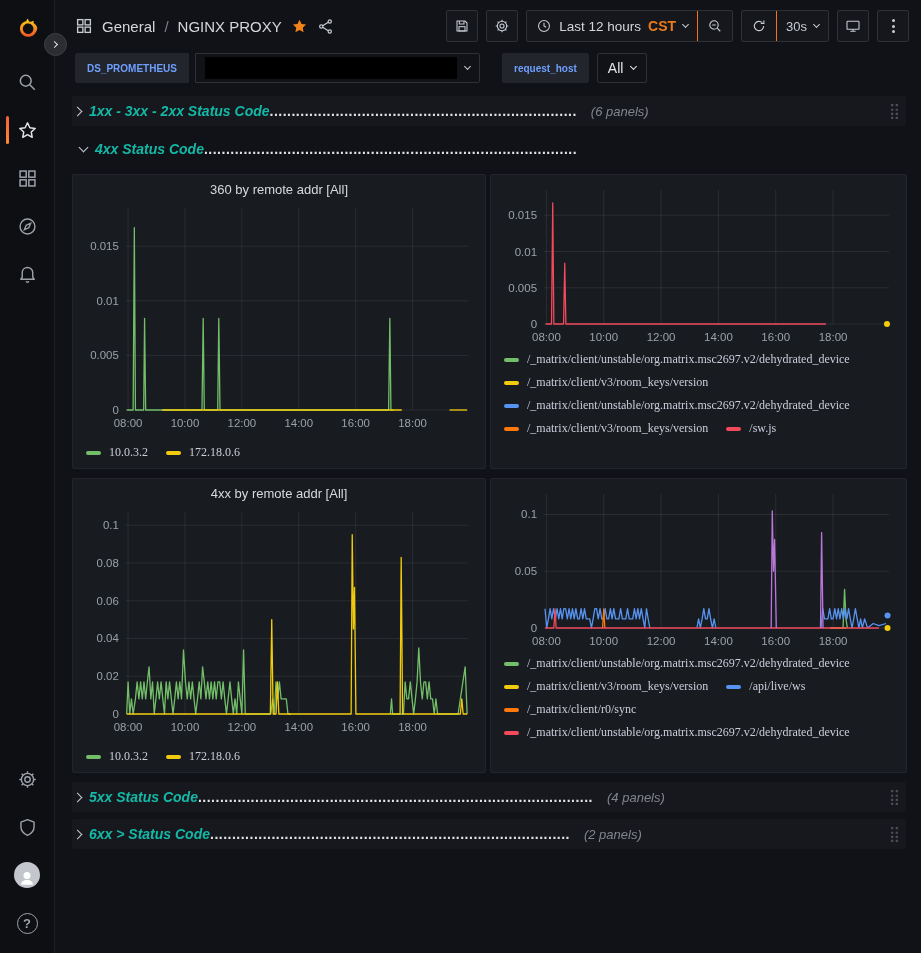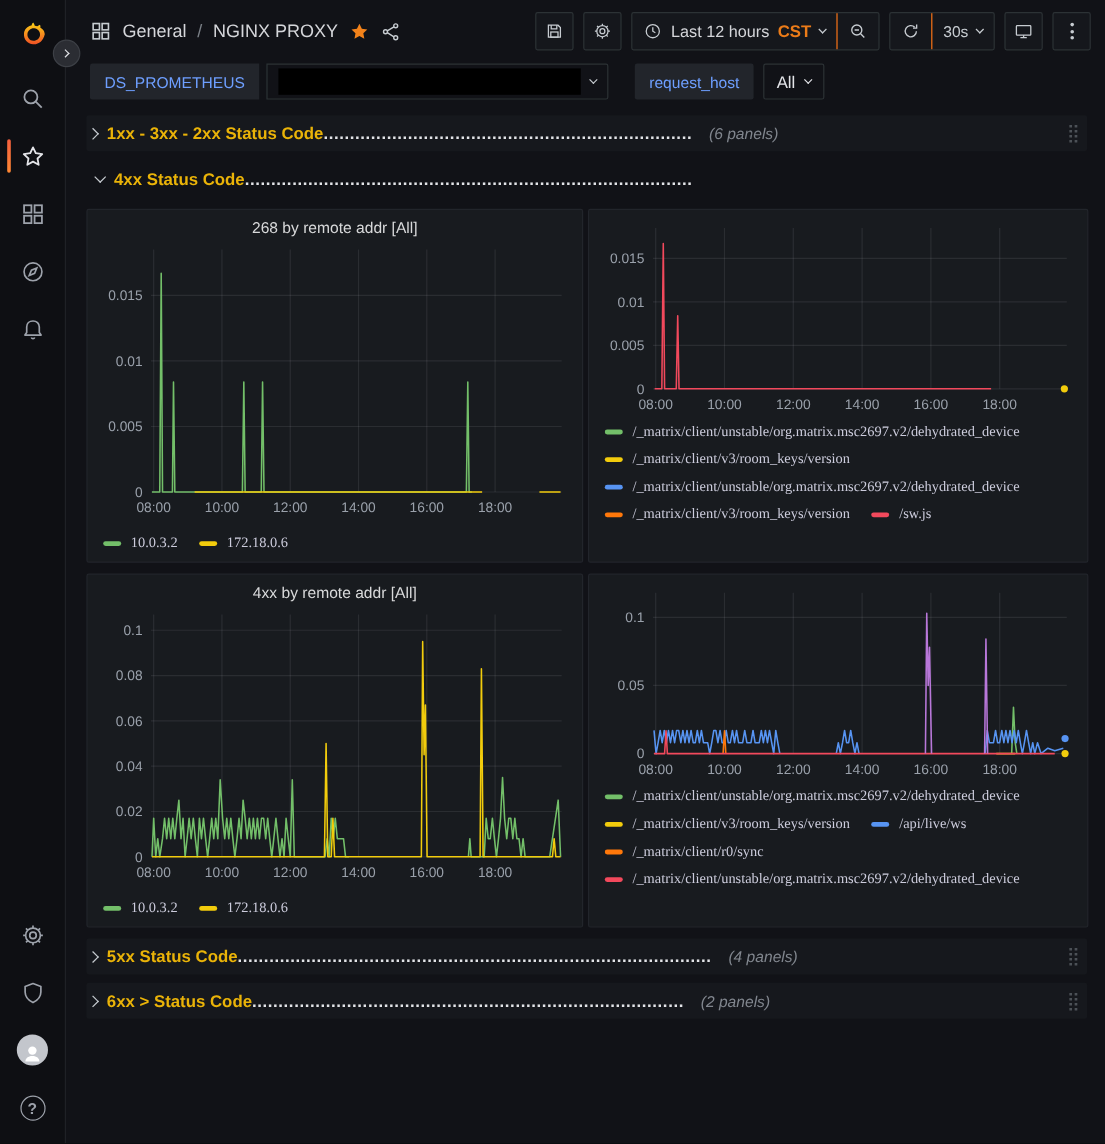--- a/index.html
+++ b/index.html
@@ -50,34 +50,34 @@
   .tool-seg + .tool-seg { border-left:1px solid #f97316; }
   .tool-btn svg, .tool-seg svg { width:16px; height:16px; }
   .tz { color:#eb7b18; font-size:14px; font-weight:bold; }
   .time-label { color:#d5d6da; font-size:13.5px; }
   .kebab-dots { display:flex; flex-direction:column; gap:2.5px; }
   .kebab-dots i { width:3px; height:3px; border-radius:50%; background:#c7ccd1; }
 
   
   .varbar { height:38px; display:flex; align-items:center; gap:6px; padding:0 20px 6px 20px; }
   .var-chip { height:30px; display:flex; align-items:center; padding:0 12px; background:#22252b; border-radius:2px 0 0 2px;
-              color:#6e9fff; font-size:13px; font-weight:400; }
+              color:#6e9fff; font-size:10px; font-weight:700; }
   .var-chip.standalone { border-radius:2px; margin-left:16px; }
   .var-drop { height:30px; display:flex; align-items:center; gap:8px; padding:0 9px; background:#111217;
               border:1px solid #2c3235; border-radius:0 2px 2px 0; cursor:pointer; color:#c7ccd1; }
   .redacted { width:252px; height:22px; background:#000; }
   .var-all { height:30px; margin-left:2px; display:flex; align-items:center; gap:8px; padding:0 10px; background:#111217;
              border:1px solid #2c3235; border-radius:2px; color:#e3e4e8; font-size:14px; cursor:pointer; }
 
   
   .dash { padding:6px 15px 0 17px; }
   .row-header { height:30px; display:flex; align-items:center; padding:0 6px 0 4px; cursor:pointer; }
   .row-header.banded { background:#16181d; border-radius:2px; }
   .row-chev { color:#c7ccd1; margin:0 8px 0 4px; }
-  .row-title { font-size:14px; font-weight:bold; color:#eab308; white-space:nowrap; }
+  .row-title { font-size:14px; font-weight:bold; color:#14b8a6; white-space:nowrap;font-style:italic; }
   .row-dots { font-size:14px; font-weight:bold; color:#e3e4e8; letter-spacing:0.5px; overflow:hidden; white-space:nowrap; }
   .row-count { font-size:13px; font-style:italic; color:#81868e; margin-left:14px; white-space:nowrap; }
   .row-handle { margin-left:auto; color:#4c5157; font-family:"DejaVu Sans", sans-serif; font-size:15px; line-height:1; cursor:grab; }
   .mt8 { margin-top:8px; } .mt7 { margin-top:7px; }
 
   .panel-grid { display:grid; grid-template-columns:414px 417px; column-gap:4px; row-gap:9px; margin-top:10px; }
   .panel { background:#181b1f; border:1px solid #22252b; border-radius:2px; height:295px; padding:7px 9px 8px 9px;
            display:flex; flex-direction:column; overflow:hidden; }
   .panel-title { text-align:center; font-size:13px; font-weight:500; color:#d8d9da; margin-bottom:3px; cursor:pointer; }
   .chart { display:block; width:100%; }
@@ -277,21 +277,21 @@
       </div>
 
       <div class="row-header mt8">
         <i class="chev down row-chev"></i>
         <span class="row-title">4xx Status Code</span>
         <span class="row-dots">.....................................................................................</span>
       </div>
 
       <div class="panel-grid" id="panel-grid">
           <div class="panel">
-            <div class="panel-title">268 by remote addr [All]</div>
+            <div class="panel-title">360 by remote addr [All]</div>
             <svg viewBox="0 0 396 234" preserveAspectRatio="none" class="chart" style="height: 234px;">
               <line x1="46.287614297589364" x2="46.287614297589364" y1="8" y2="210" class="grid"></line>
               <text x="46.287614297589364" y="227" text-anchor="middle">08:00</text>
               <line x1="103.47797173732337" x2="103.47797173732337" y1="8" y2="210" class="grid"></line>
               <text x="103.47797173732337" y="227" text-anchor="middle">10:00</text>
               <line x1="160.66832917705736" x2="160.66832917705736" y1="8" y2="210" class="grid"></line>
               <text x="160.66832917705736" y="227" text-anchor="middle">12:00</text>
               <line x1="217.85868661679135" x2="217.85868661679135" y1="8" y2="210" class="grid"></line>
               <text x="217.85868661679135" y="227" text-anchor="middle">14:00</text>
               <line x1="275.0490440565254" x2="275.0490440565254" y1="8" y2="210" class="grid"></line>

